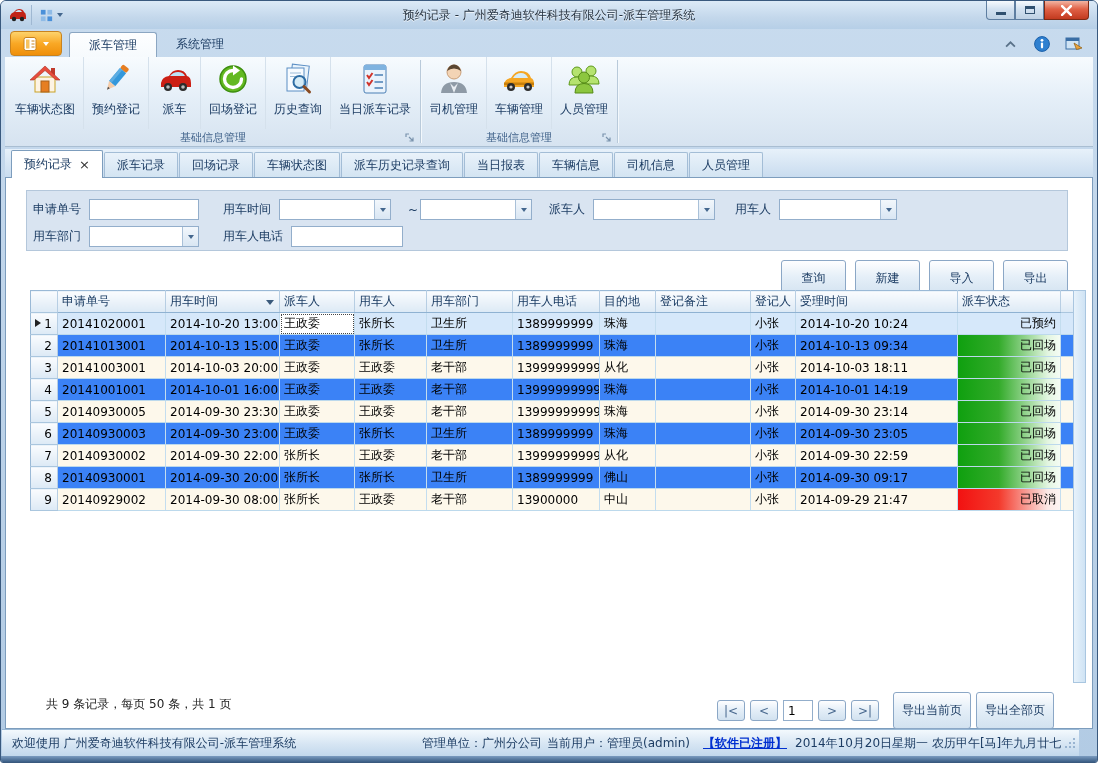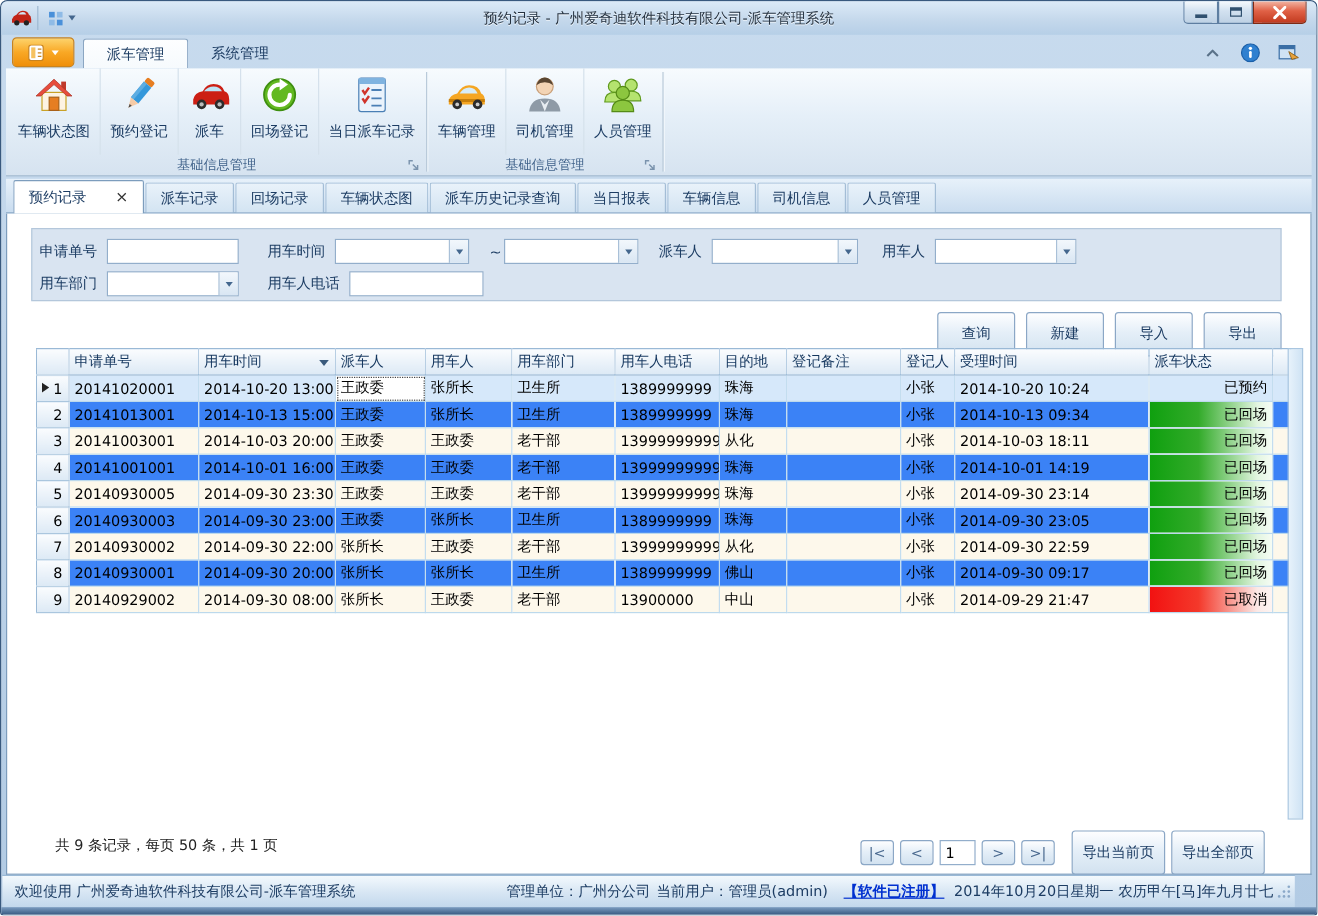--- a/index.html
+++ b/index.html
@@ -36,21 +36,21 @@
   .rbtn{display:flex;flex-direction:column;align-items:center;padding:3px 8px 0;border-right:1px solid #d5e1ec;min-width:52px;cursor:default}
   .rbtn:last-child{border-right:none}
   .ric{width:34px;height:34px;margin:2px 0 5px}
   .ric svg{width:34px;height:34px;display:block}
   .rlb{white-space:nowrap;color:#1c3c63}
   .rfoot{height:17px;display:flex;align-items:center;justify-content:center;position:relative;color:#40628a;font-size:11px}
   .rlaunch{position:absolute;right:3px;bottom:2px;width:12px;height:12px}
 
   
   .doctabs{position:absolute;top:148px;left:4px;right:4px;height:29px;background:linear-gradient(#e7f1fa,#c9dcef);border-bottom:1px solid #7d9dbd;display:flex;align-items:flex-end;padding-left:6px}
-  .dtab{height:25px;display:flex;align-items:center;gap:24px;padding:0 12px;color:#1c3c63;border:1px solid #a3bdd6;border-bottom:none;border-radius:2px 2px 0 0;background:linear-gradient(#e9f2fa,#d3e4f2);white-space:nowrap;margin-right:1px;cursor:default}
+  .dtab{height:25px;display:flex;align-items:center;gap:7px;padding:0 12px;color:#1c3c63;border:1px solid #a3bdd6;border-bottom:none;border-radius:2px 2px 0 0;background:linear-gradient(#e9f2fa,#d3e4f2);white-space:nowrap;margin-right:1px;cursor:default}
   .dtab.active{background:#fff;height:28px;margin-bottom:-1px;border-color:#7d9dbd;z-index:2}
   .dtab-x{color:#333;font-size:13px;line-height:1}
 
   
   .content{position:absolute;top:177px;left:4px;right:4px;bottom:33px;background:#fff;border:1px solid #7d9dbd;border-top:none}
   .search-panel{position:absolute;left:20px;right:24px;top:12px;height:61px;background:#d9e4f1;border:1px solid #b4c7db}
   .fld{position:absolute;display:flex;align-items:center;height:21px}
   .fld label{margin-right:8px;white-space:nowrap}
   .tin{height:21px;border:1px solid #93aecb;background:#fff;width:110px;font:inherit;padding:0 3px;color:#000}
   .combo{display:flex;height:21px;border:1px solid #93aecb;background:#fff;width:112px}
@@ -225,20 +225,33 @@
                 <circle cx="17" cy="17" r="13" fill="#63b921" stroke="#3e8f10" stroke-width="1.5"></circle>
                 <path d="M17 8.5 a8.5 8.5 0 1 0 8.5 8.5" fill="none" stroke="#fff" stroke-width="3.4" stroke-linecap="round"></path>
                 <polygon points="17,3.5 17,13.5 24,8.5" fill="#fff"></polygon>
               </svg>
             </div>
             <div class="rlb">回场登记</div>
           </div>
           <div class="rbtn">
             <div class="ric">
               <svg viewBox="0 0 34 34">
+                <rect x="10" y="3" width="17" height="23" fill="#eaf4fc" stroke="#5b8ec4" transform="rotate(7 18 14)"></rect>
+                <rect x="6" y="6" width="17" height="23" fill="#f7fbff" stroke="#5b8ec4"></rect>
+                <line x1="9" y1="11" x2="20" y2="11" stroke="#9dbcd8"></line>
+                <line x1="9" y1="14.5" x2="20" y2="14.5" stroke="#9dbcd8"></line>
+                <circle cx="18.5" cy="20" r="6" fill="rgba(170,215,235,.45)" stroke="#2e6da4" stroke-width="2"></circle>
+                <line x1="23" y1="24.5" x2="28.5" y2="30" stroke="#8a4b22" stroke-width="3" stroke-linecap="round"></line>
+              </svg>
+            </div>
+            <div class="rlb">历史查询</div>
+          </div>
+          <div class="rbtn">
+            <div class="ric">
+              <svg viewBox="0 0 34 34">
                 <rect x="6" y="3" width="22" height="28" rx="2" fill="#eaf3fc" stroke="#4a7fb5"></rect>
                 <rect x="6" y="3" width="22" height="5" fill="#7fb3e0"></rect>
                 <path d="M9 13 l2 3 l3.5-5" stroke="#d0342c" stroke-width="2" fill="none"></path>
                 <line x1="16.5" y1="13" x2="25" y2="13" stroke="#4a7fb5" stroke-width="1.6"></line>
                 <path d="M9 20 l2 3 l3.5-5" stroke="#d0342c" stroke-width="2" fill="none"></path>
                 <line x1="16.5" y1="20" x2="25" y2="20" stroke="#4a7fb5" stroke-width="1.6"></line>
                 <line x1="16.5" y1="26" x2="25" y2="26" stroke="#4a7fb5" stroke-width="1.6"></line>
               </svg>
             </div>
             <div class="rlb">当日派车记录</div>
@@ -250,41 +263,41 @@
               <path d="M2 5 V2 h3" fill="none" stroke="#7a93ad" stroke-width="1.2"></path>
               <path d="M5 5 l4 4 M9 5.5 v3.5 h-3.5" fill="none" stroke="#7a93ad" stroke-width="1.2"></path>
             </svg></span>
         </div>
       </div>
       <div class="rgroup">
         <div class="ritems">
           <div class="rbtn">
             <div class="ric">
               <svg viewBox="0 0 34 34">
+                <circle cx="17" cy="10" r="7" fill="#f3d4b5" stroke="#caa07a"></circle>
+                <path d="M10 9 q2-6.5 7-6.5 q5 0 7 6.5 q-3-2.5 -7-2.5 q-4 0 -7 2.5 z" fill="#5a4632"></path>
+                <path d="M4 31 q1-11 13-11 q12 0 13 11 z" fill="#8e9aa6"></path>
+                <path d="M13 21 l4 4 l4-4 l-4 10 z" fill="#e8edf2"></path>
+              </svg>
+            </div>
+            <div class="rlb">司机管理</div>
+          </div>
+          <div class="rbtn">
+            <div class="ric">
+              <svg viewBox="0 0 34 34">
                 <path d="M2 22 q1-5 7-6 q4-7 10-7 q8 0 10 7 q3 1 3 6 l0 3 l-30 0 z" fill="#f5a623"></path>
                 <path d="M11 16 q3-5 8-5 q5 0 7 5 z" fill="#d6ecf7"></path>
                 <rect x="2" y="20.5" width="30" height="2.5" fill="#c87f0a"></rect>
                 <circle cx="9" cy="25" r="4" fill="#2c2c2c"></circle>
                 <circle cx="9" cy="25" r="1.6" fill="#ccc"></circle>
                 <circle cx="26" cy="25" r="4" fill="#2c2c2c"></circle>
                 <circle cx="26" cy="25" r="1.6" fill="#ccc"></circle>
               </svg>
             </div>
             <div class="rlb">车辆管理</div>
-          </div>
-          <div class="rbtn">
-            <div class="ric">
-              <svg viewBox="0 0 34 34">
-                <circle cx="17" cy="10" r="7" fill="#f3d4b5" stroke="#caa07a"></circle>
-                <path d="M10 9 q2-6.5 7-6.5 q5 0 7 6.5 q-3-2.5 -7-2.5 q-4 0 -7 2.5 z" fill="#5a4632"></path>
-                <path d="M4 31 q1-11 13-11 q12 0 13 11 z" fill="#8e9aa6"></path>
-                <path d="M13 21 l4 4 l4-4 l-4 10 z" fill="#e8edf2"></path>
-              </svg>
-            </div>
-            <div class="rlb">司机管理</div>
           </div>
           <div class="rbtn">
             <div class="ric">
               <svg viewBox="0 0 34 34">
                 <circle cx="10" cy="10" r="5" fill="#b5e36f" stroke="#5f9a1d"></circle>
                 <path d="M2 23 q0-8 8-8 q8 0 8 8 z" fill="#b5e36f" stroke="#5f9a1d"></path>
                 <circle cx="24" cy="9" r="5" fill="#b5e36f" stroke="#5f9a1d"></circle>
                 <path d="M16 22 q0-8 8-8 q8 0 8 8 z" fill="#b5e36f" stroke="#5f9a1d"></path>
                 <circle cx="17" cy="15.5" r="5.5" fill="#8cc63f" stroke="#558b17"></circle>
                 <path d="M8 31 q0-9.5 9-9.5 q9 0 9 9.5 z" fill="#8cc63f" stroke="#558b17"></path>

